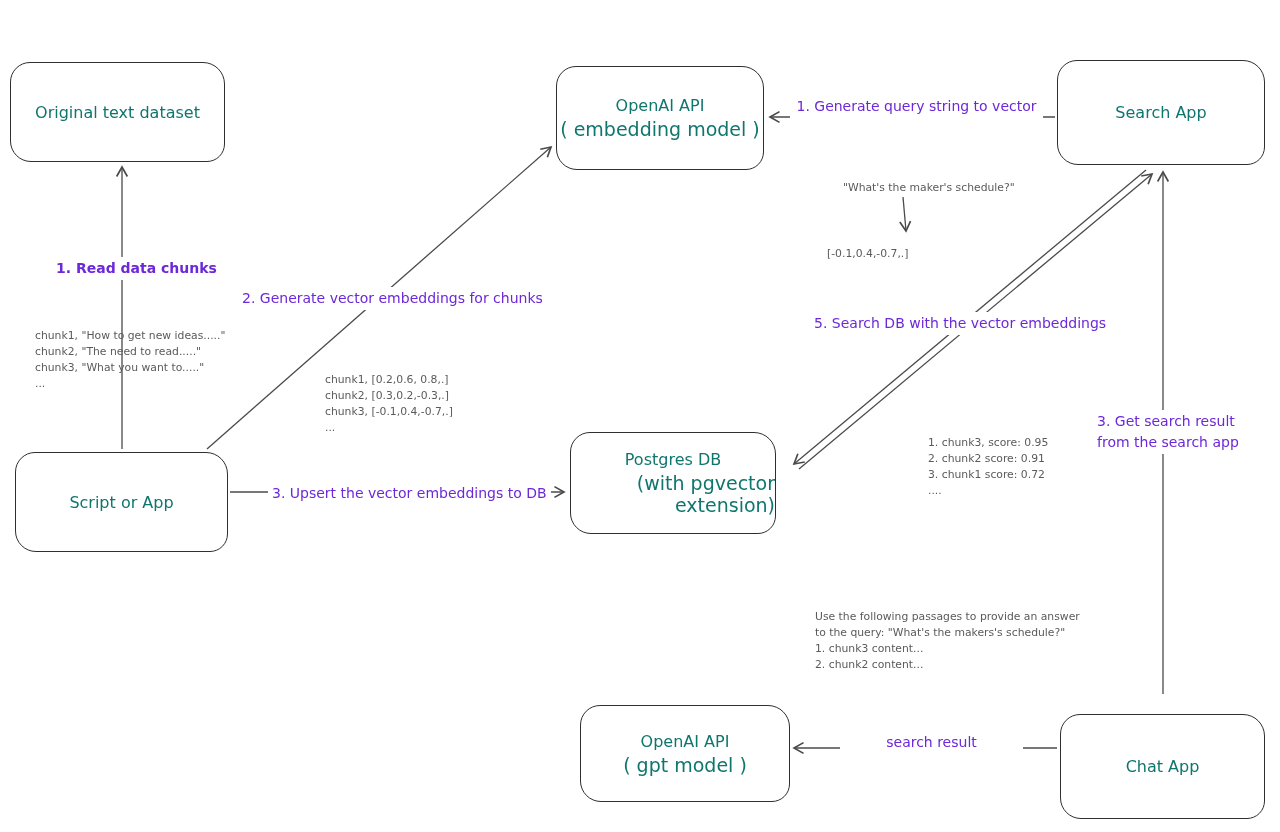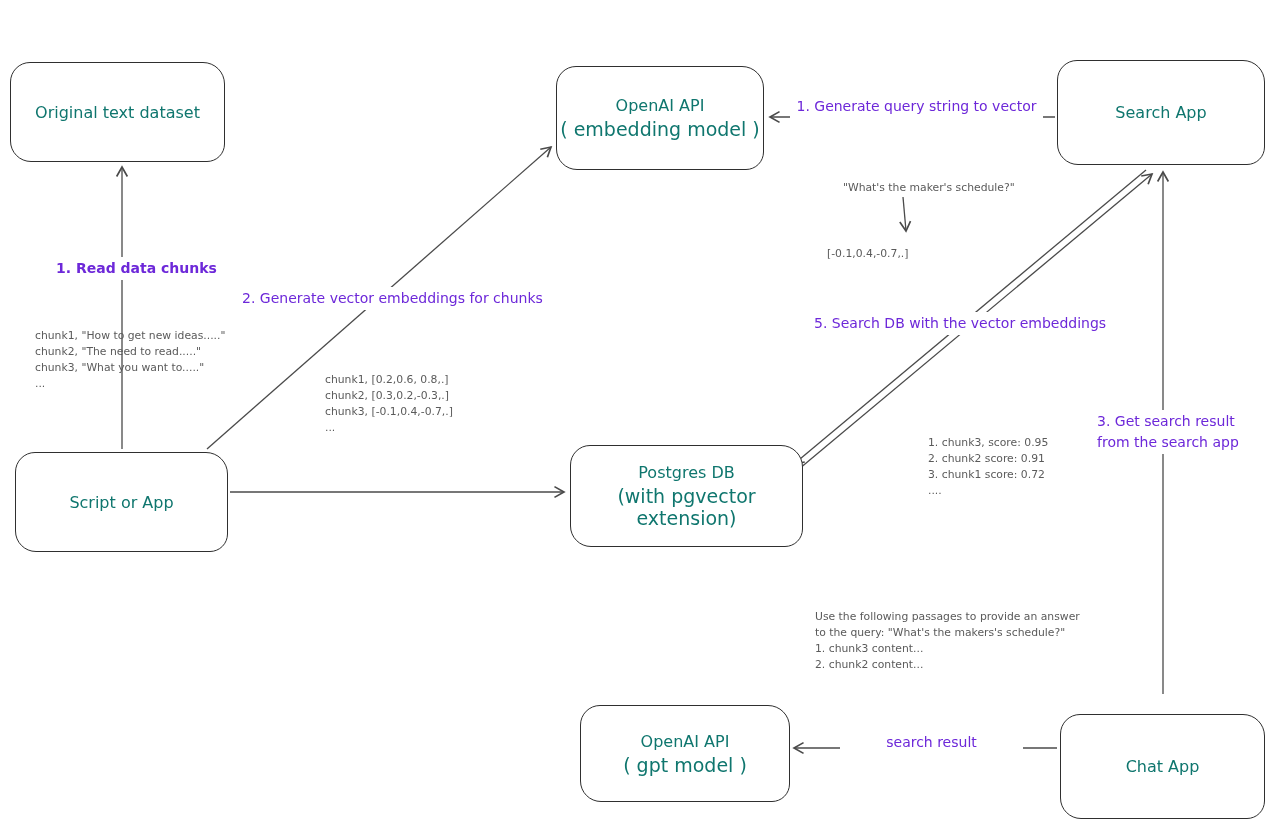--- a/index.html
+++ b/index.html
@@ -86,38 +86,39 @@
   </div>
 
   <div class="node" style="left:15px; top:452px; width:213px; height:100px;">
     <div>Script or App</div>
   </div>
 
   <div class="node" style="left:1057px; top:60px; width:208px; height:105px;">
     <div>Search App</div>
   </div>
 
-  <div class="node" style="left:570px; top:445px; width:233px; height:102px;">
+  <div class="node" style="left:570px; top:432px; width:206px; height:102px;text-align:right;">
     <div>Postgres DB</div>
     <div class="sub">(with pgvector extension)</div>
   </div>
 
   <div class="node" style="left:580px; top:705px; width:210px; height:97px;">
     <div>OpenAI API</div>
     <div class="sub">( gpt model )</div>
   </div>
 
   <div class="node" style="left:1060px; top:714px; width:205px; height:105px;">
     <div>Chat App</div>
   </div>
 
   <div class="edge-label" style="left:52px; top:257px;font-weight:bold;">1. Read data chunks</div>
 
   <div class="edge-label" style="left:238px; top:287px;">2. Generate vector embeddings for chunks</div>
 
+  <div class="edge-label" style="left:268px; top:482px;">3. Upsert the vector embeddings  to DB</div>
 
   <div class="edge-label center" style="left:790px; top:95px; width:245px;">
     <div>1. Generate query string to vector</div>
   </div>
 
   <div class="edge-label" style="left:810px; top:312px;">5. Search DB with the vector embeddings</div>
 
   <div class="edge-label" style="left:1093px; top:410px;">
     <div>3. Get search result</div>
     <div>from the search app</div>

